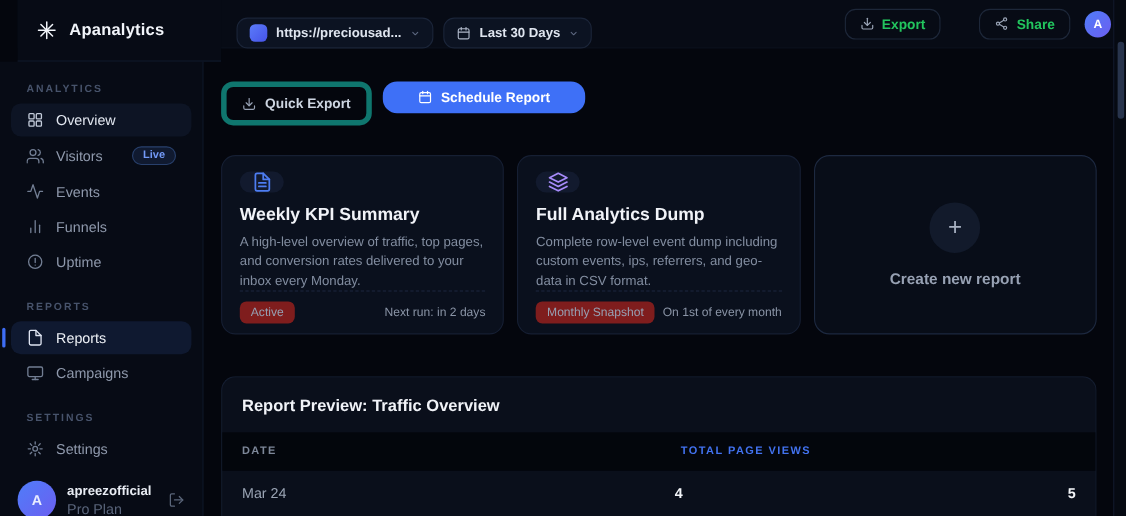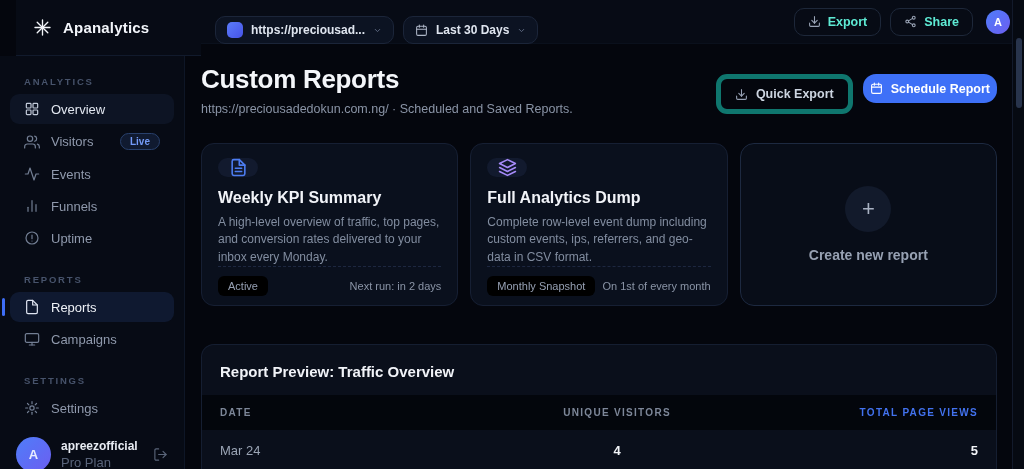--- a/index.html
+++ b/index.html
@@ -44,21 +44,21 @@
   .favicon {
     width: 16px; height: 16px; border-radius: 5px;
     background: linear-gradient(135deg, #5b7cfa, #4653e8);
   }
   .pill .cal-icon { color: #aeb7c8; }
   .tb-spacer { flex: 1; }
   .ghost-btn {
     display: inline-flex; align-items: center; gap: 7px;
     height: 28px; padding: 0 13px;
     background: transparent; border: 1px solid #1d2739; border-radius: 10px;
-    color: #5eead4; font-size: 12.5px; font-weight: 600; cursor: pointer;
+    color: #22c55e; font-size: 12.5px; font-weight: 600; cursor: pointer; margin-left: 26px;
   }
   .ghost-btn .ic { color: #9aa4b6; }
   .avatar-sm {
     width: 24px; height: 24px; border-radius: 50%;
     background: linear-gradient(135deg, #4f7df9, #6c5ef0);
     display: flex; align-items: center; justify-content: center;
     font-size: 11px; font-weight: 700; color: #fff; cursor: pointer;
     margin-left: 4px;
   }
 
@@ -118,21 +118,21 @@
   .header-actions { display: flex; gap: 10px; margin-top: 10px; }
   .quick-export-btn {
     display: inline-flex; align-items: center; gap: 8px; height: 40px;
     padding: 0 14px; background: transparent;
     border: 5px solid #0f766e; border-radius: 11px;
     color: #cdd5e1; font-size: 12.5px; font-weight: 600; cursor: pointer;
   }
   .quick-export-btn .ic { color: #97a1b4; }
   .schedule-btn {
     display: inline-flex; align-items: center; gap: 8px; height: 29px;
-    padding: 0 7px; background: #3e70f7; border: none; border-radius: 13px;
+    padding: 0 32px; background: #3e70f7; border: none; border-radius: 13px;
     color: #ffffff; font-size: 12.5px; font-weight: 700; cursor: pointer;
   }
 
   
   .cards-row {
     margin-top: 27px; display: grid;
     grid-template-columns: 1fr 1fr 1fr; gap: 12px;
   }
   .report-card {
     height: 163px; background: #0a101d; border: 1px solid #161f33;
@@ -143,21 +143,21 @@
     width: 40px; height: 40px; border-radius: 11px; background: #121a2e;
     display: flex; align-items: center; justify-content: center; margin-bottom: 12px;
   }
   .card-title { font-size: 16px; font-weight: 700; color: #f1f3f8; margin-bottom: 7px; }
   .card-desc { font-size: 12px; line-height: 1.45; color: #828da0; }
   .card-footer {
     margin-top: auto; border-top: 1px dashed #1d2740; padding-top: 9px;
     display: flex; align-items: center; justify-content: space-between;
   }
   .card-badge {
-    background: #000000; color: #96a0b3; font-size: 11px;
+    background: #7f1d1d; color: #96a0b3; font-size: 11px;
     padding: 4px 10px; border-radius: 6px;
   }
   .card-meta { font-size: 11px; color: #8a94a6; }
   .create-card {
     height: 163px; background: #080d18; border: 1px solid #1d2940;
     border-radius: 14px; display: flex; flex-direction: column;
     align-items: center; justify-content: center; gap: 15px; cursor: pointer;
   }
   .plus-circle {
     width: 46px; height: 46px; border-radius: 50%; background: #121a2b;
@@ -382,24 +382,20 @@
           <path d="M9 21H5a2 2 0 0 1-2-2V5a2 2 0 0 1 2-2h4"></path>
           <polyline points="16 17 21 12 16 7"></polyline>
           <line x1="21" y1="12" x2="9" y2="12"></line>
         </svg>
     </span>
   </div>
 </div>
 
 <div class="main">
   <div class="main-header">
-    <div>
-      <div class="page-title">Custom Reports</div>
-      <div class="page-subtitle">https://preciousadedokun.com.ng/ · Scheduled and Saved Reports.</div>
-    </div>
     <div class="header-actions">
       <button class="quick-export-btn">
         <span class="ic">
           <svg width="13" height="13" viewBox="0 0 24 24" fill="none" stroke="currentColor" stroke-width="2" stroke-linecap="round" stroke-linejoin="round">
               <path d="M21 15v4a2 2 0 0 1-2 2H5a2 2 0 0 1-2-2v-4"></path>
               <polyline points="7 10 12 15 17 10"></polyline>
               <line x1="12" y1="15" x2="12" y2="3"></line>
             </svg>
         </span>
         <span>Quick Export</span>
@@ -460,21 +456,20 @@
     <div class="create-card">
       <div class="plus-circle">+</div>
       <div class="create-label">Create new report</div>
     </div>
   </div>
 
   <div class="preview-card">
     <div class="preview-title">Report Preview: Traffic Overview</div>
     <div class="table-head">
       <div>DATE</div>
-      <div class="col-center">UNIQUE VISITORS</div>
       <div class="col-right">TOTAL PAGE VIEWS</div>
     </div>
     <div class="table-row">
       <div class="cell-date">Mar 24</div>
       <div class="col-center">4</div>
       <div class="col-right">5</div>
     </div>
   </div>
 </div>
 

